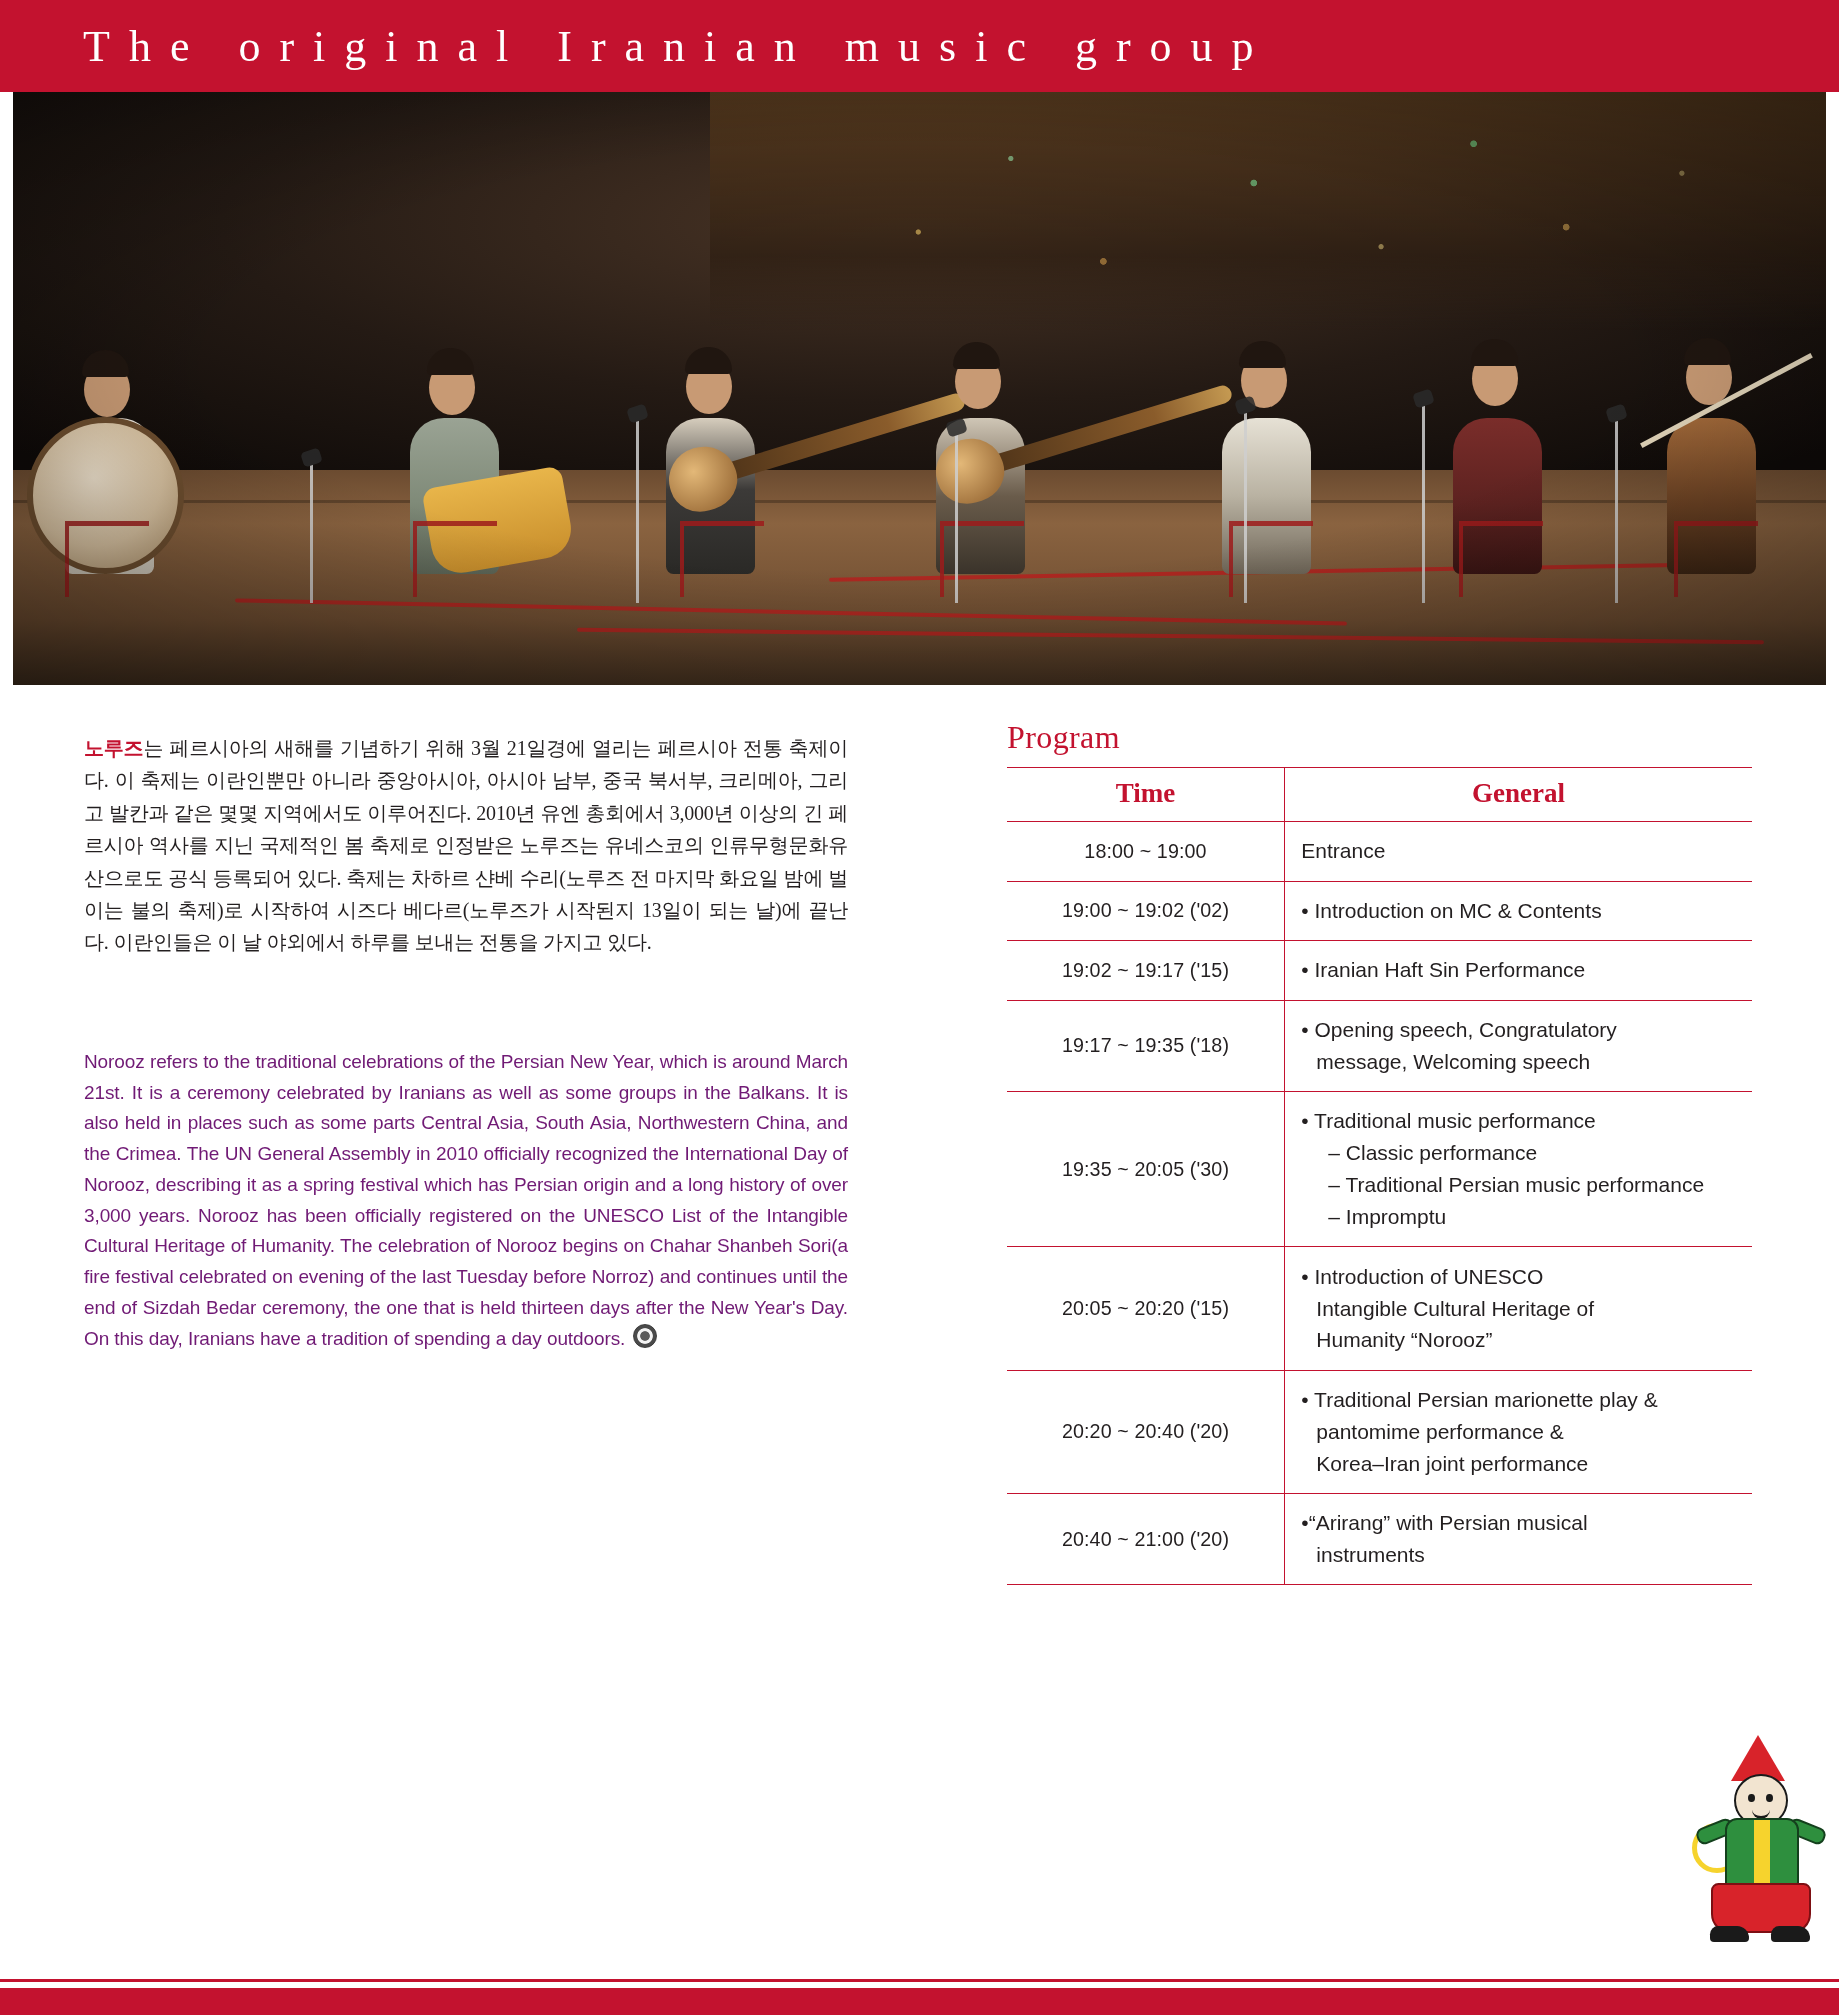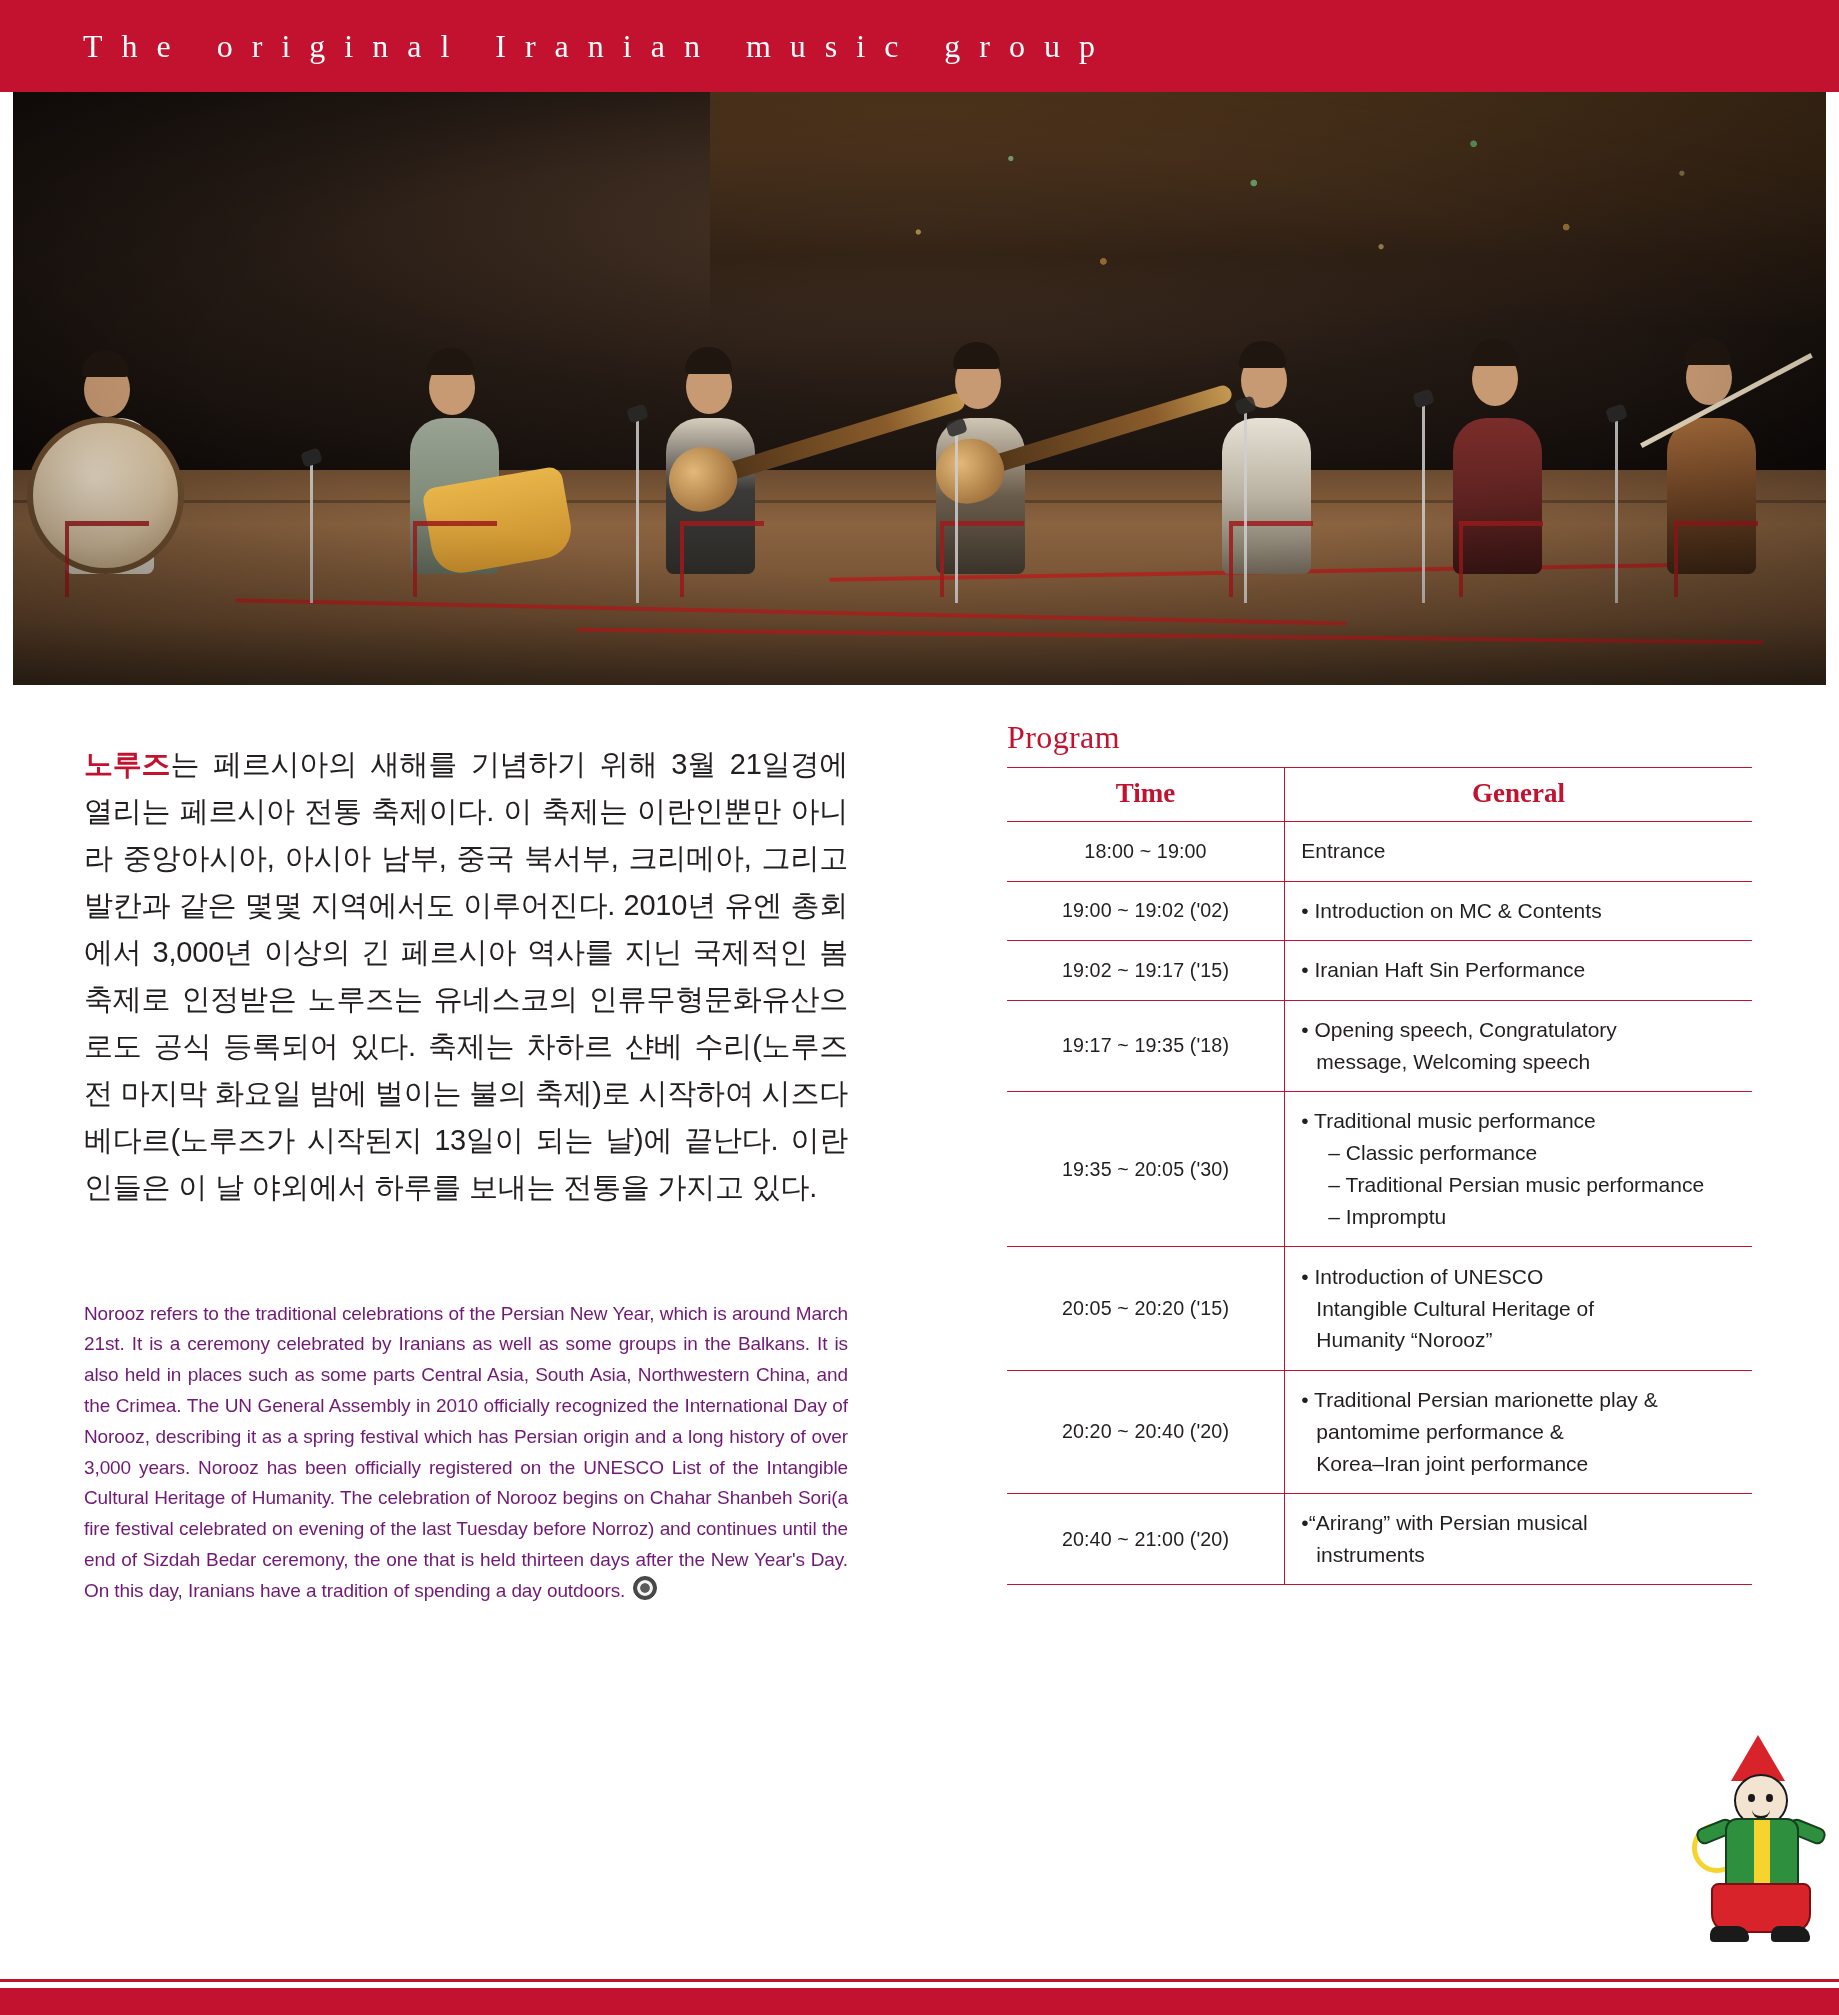--- a/index.html
+++ b/index.html
@@ -20,21 +20,21 @@
     position: absolute;
     top: 0; left: 0;
     width: 1839px;
     height: 92px;
     background: #c3122f;
     display: flex;
     align-items: center;
   }
   .header-title {
     color: #ffffff;
-    font-size: 32px;
+    font-size: 44px;
     letter-spacing: 19px;
     font-weight: 400;
     padding-left: 83px;
     white-space: nowrap;
     font-family: "Liberation Serif", serif;
   }
 
   
   .hero {
     position: absolute;
@@ -184,25 +184,26 @@
     width: 1839px;
   }
 
   .left-col {
     position: absolute;
     left: 84px;
     top: 0;
     width: 764px;
   }
   .para-ko {
-    font-size: 29px;
+    font-size: 20px;
     line-height: 1.62;
     color: #231f20;
     text-align: justify;
     letter-spacing: -0.2px;
+    font-family: Liberation Serif, serif;
   }
   .para-ko .kw {
     color: #c3122f;
     font-weight: 700;
   }
   .para-en {
     margin-top: 88px;
     font-size: 19px;
     line-height: 1.62;
     color: #701a75;

